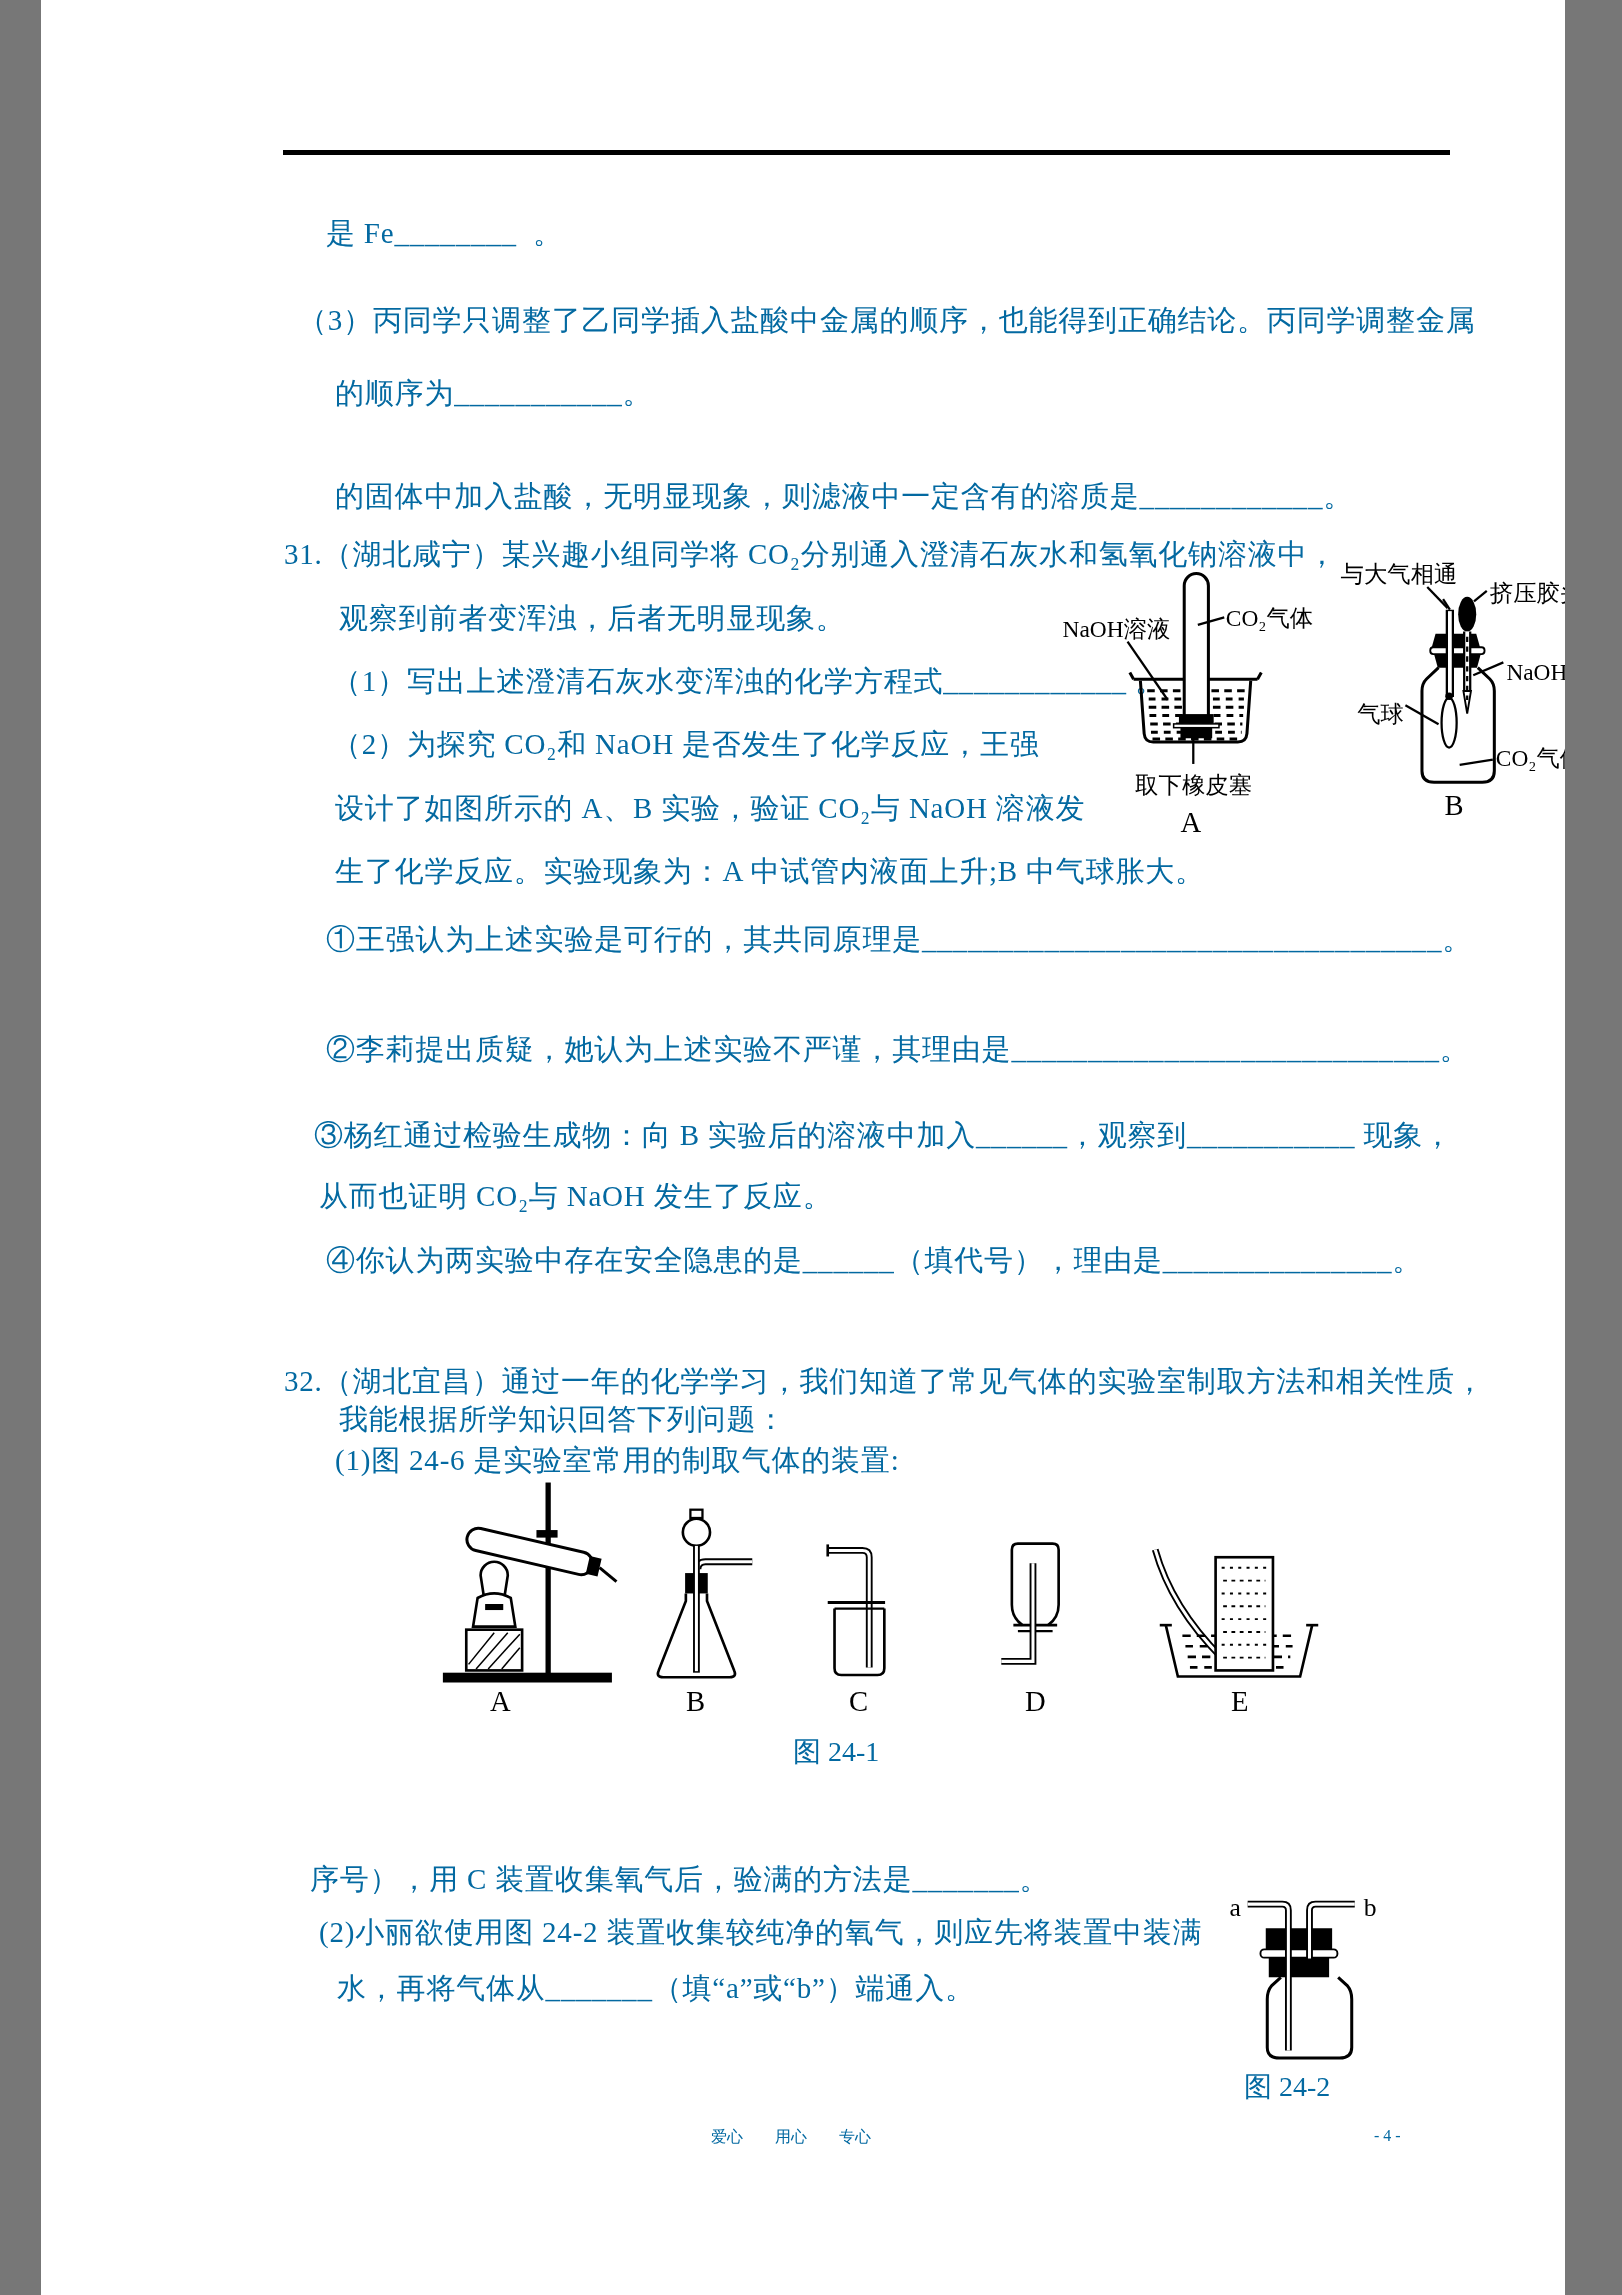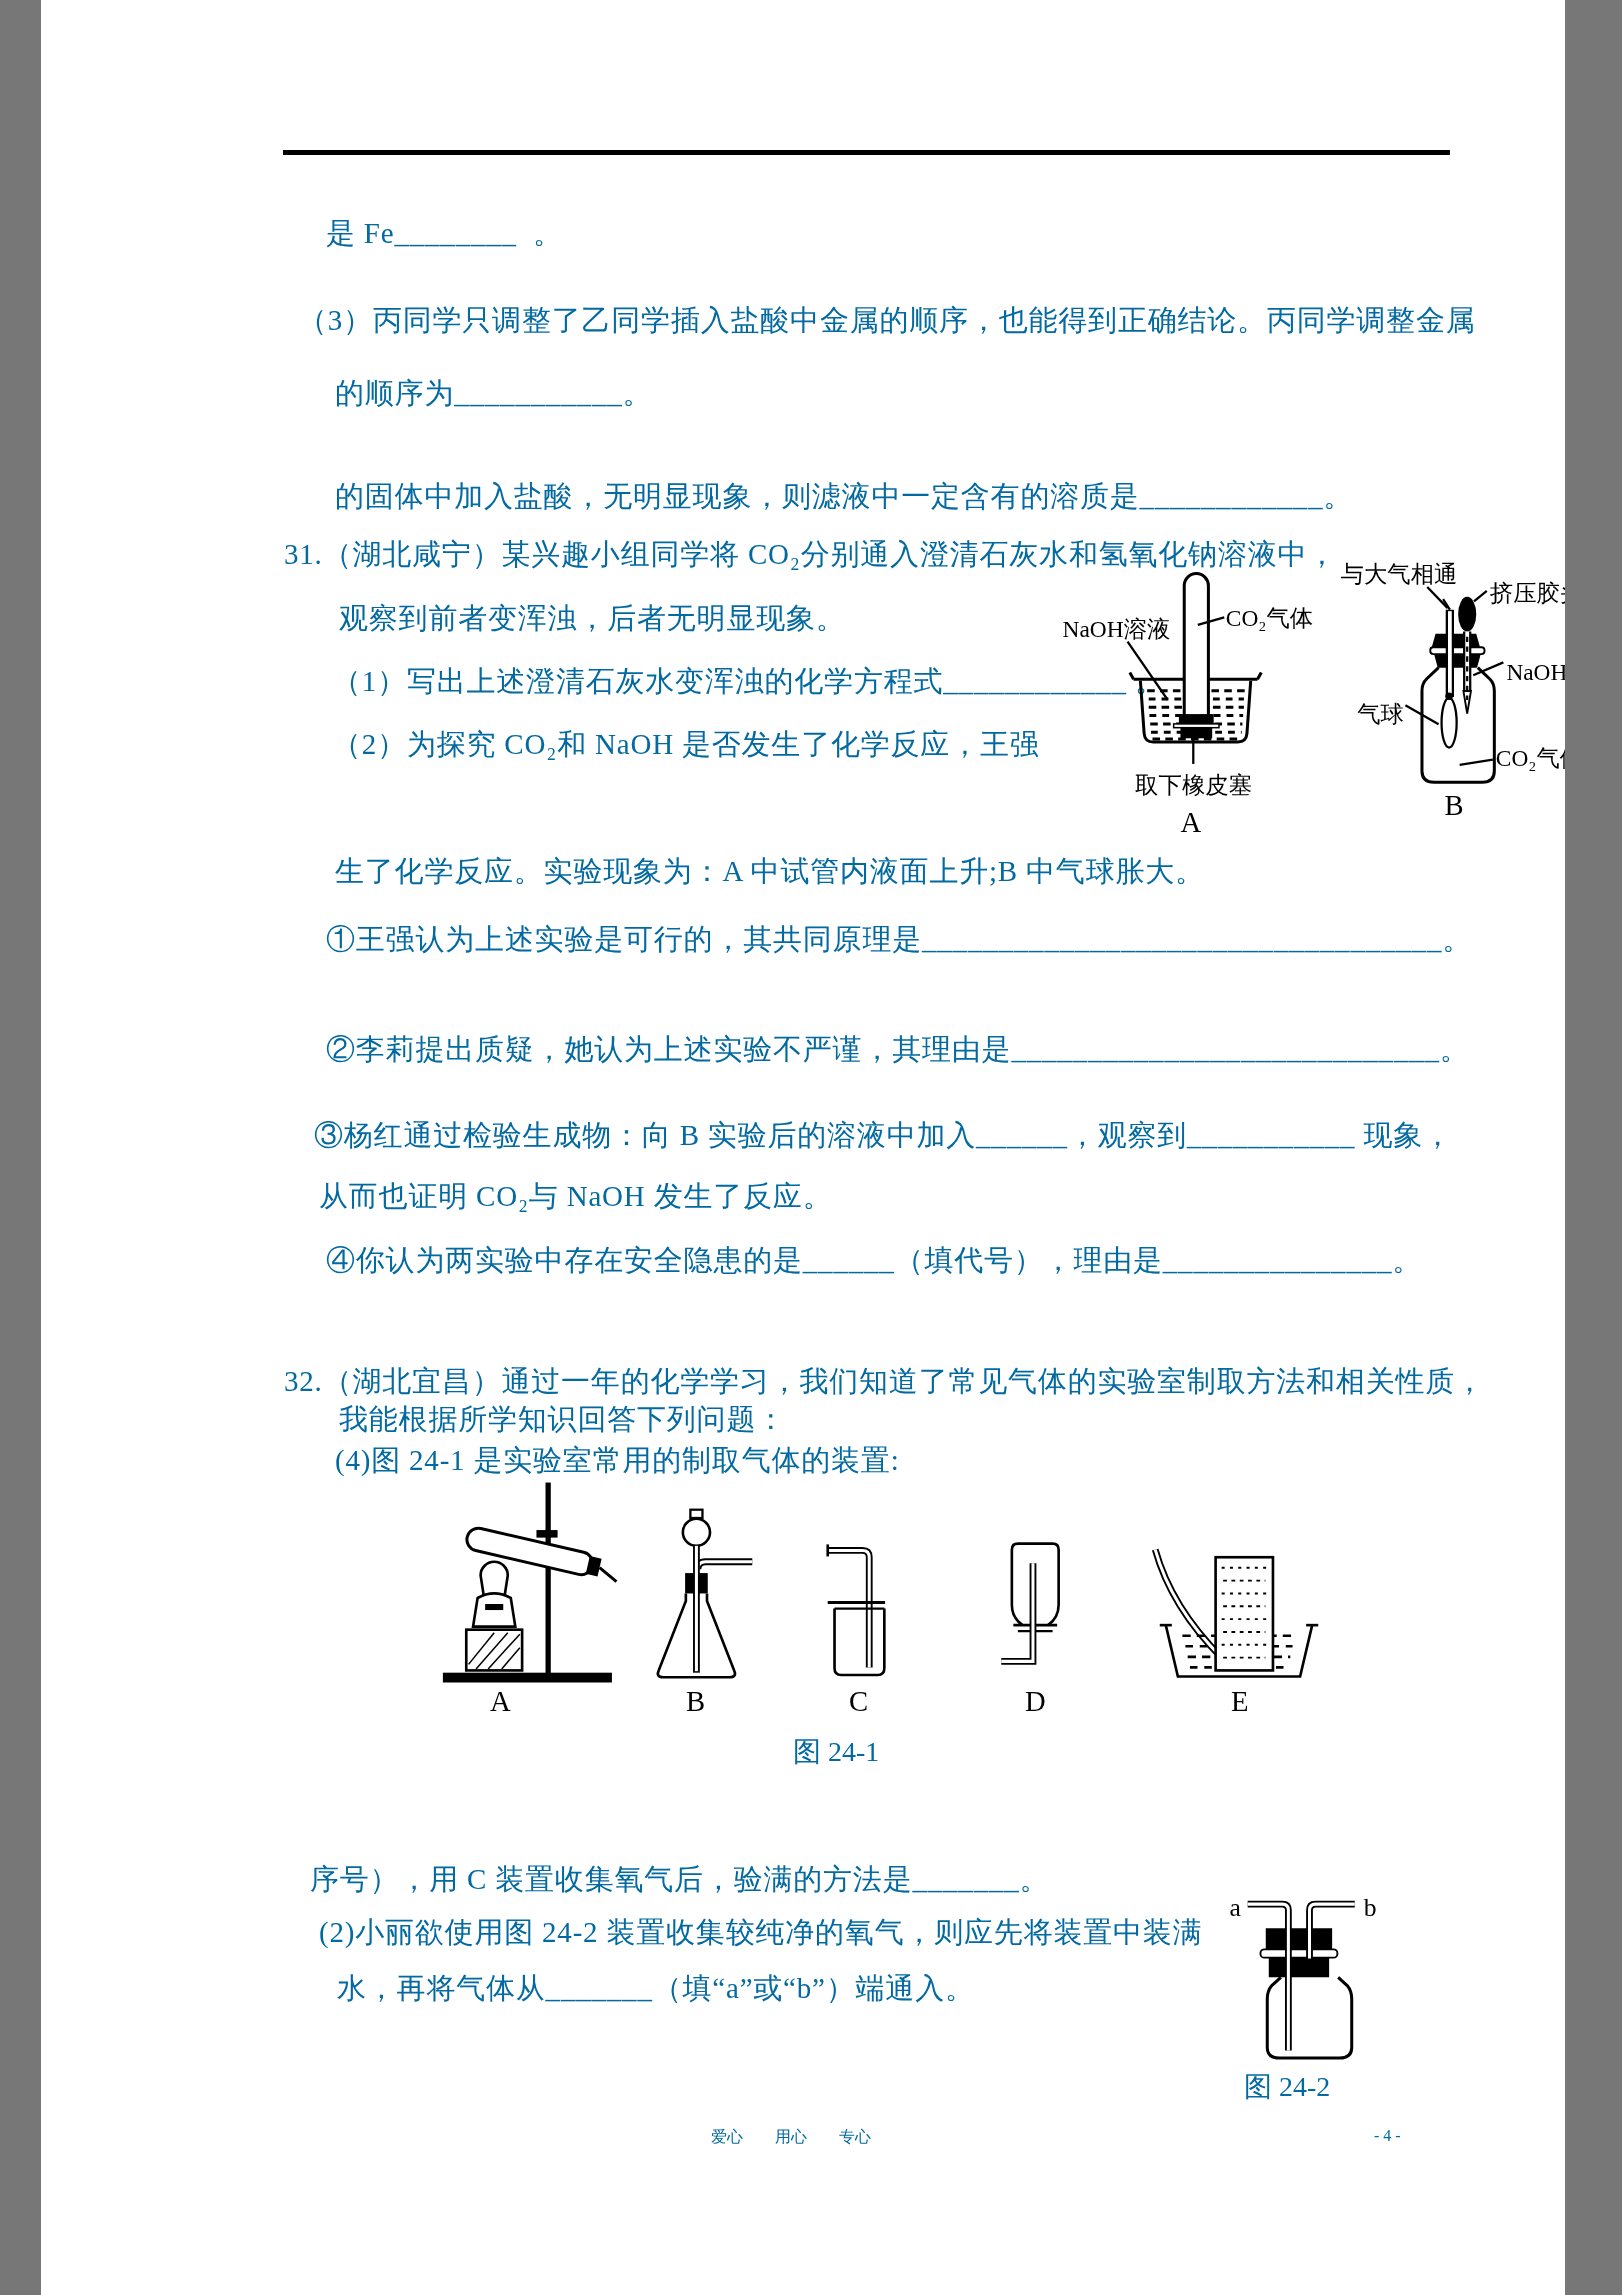--- a/index.html
+++ b/index.html
@@ -25,29 +25,30 @@
   <div class="rule"></div>
 
   <div class="tl" style="left:285px;top:215px">是 Fe________  。</div>
   <div class="tl" style="left:257px;top:302px">（3）丙同学只调整了乙同学插入盐酸中金属的顺序，也能得到正确结论。丙同学调整金属</div>
   <div class="tl" style="left:294px;top:375px">的顺序为___________。</div>
   <div class="tl" style="left:294px;top:478px">的固体中加入盐酸，无明显现象，则滤液中一定含有的溶质是____________。</div>
   <div class="tl" style="left:243px;top:536px">31.（湖北咸宁）某兴趣小组同学将 CO₂分别通入澄清石灰水和氢氧化钠溶液中，</div>
   <div class="tl" style="left:298px;top:600px">观察到前者变浑浊，后者无明显现象。</div>
   <div class="tl" style="left:291px;top:663px">（1）写出上述澄清石灰水变浑浊的化学方程式____________ 。</div>
   <div class="tl" style="left:291px;top:726px">（2）为探究 CO₂和 NaOH 是否发生了化学反应，王强</div>
+  <div class="tl" style="left:294px;top:790px">设计了如图所示的 A、B 实验，验证 CO₂与 NaOH 溶液发</div>
   <div class="tl" style="left:294px;top:853px">生了化学反应。实验现象为：A 中试管内液面上升;B 中气球胀大。</div>
   <div class="tl" style="left:285px;top:921px">①王强认为上述实验是可行的，其共同原理是__________________________________。</div>
   <div class="tl" style="left:285px;top:1031px">②李莉提出质疑，她认为上述实验不严谨，其理由是____________________________。</div>
   <div class="tl" style="left:273px;top:1117px">③杨红通过检验生成物：向 B 实验后的溶液中加入______，观察到___________ 现象，</div>
   <div class="tl" style="left:278px;top:1178px">从而也证明 CO₂与 NaOH 发生了反应。</div>
   <div class="tl" style="left:285px;top:1242px">④你认为两实验中存在安全隐患的是______（填代号），理由是_______________。</div>
   <div class="tl" style="left:243px;top:1363px">32.（湖北宜昌）通过一年的化学学习，我们知道了常见气体的实验室制取方法和相关性质，</div>
   <div class="tl" style="left:298px;top:1401px">我能根据所学知识回答下列问题：</div>
-  <div class="tl" style="left:294px;top:1442px">(4)图 24-1 是实验室常用的制取气体的装置:</div>
+  <div class="tl" style="left:294px;top:1442px">(1)图 24-6 是实验室常用的制取气体的装置:</div>
   <div class="tl" style="left:269px;top:1861px">序号），用 C 装置收集氧气后，验满的方法是_______。</div>
   <div class="tl" style="left:278px;top:1914px">(2)小丽欲使用图 24-2 装置收集较纯净的氧气，则应先将装置中装满</div>
   <div class="tl" style="left:296px;top:1970px">水，再将气体从_______（填“a”或“b”）端通入。</div>
 
   <svg class="fig" style="left:1011px;top:566px" width="272" height="272" viewBox="0 0 360 360">
 
     <g>
       <path class="ln" stroke-width="4" d="M108,150 H272 M108,150 l-5,-9 M272,150 l5,-9"></path>
       <path class="ln" stroke-width="4" d="M117,152 L122,222 Q123,233 134,233 H246 Q257,233 258,222 L263,152"></path>
     </g>

